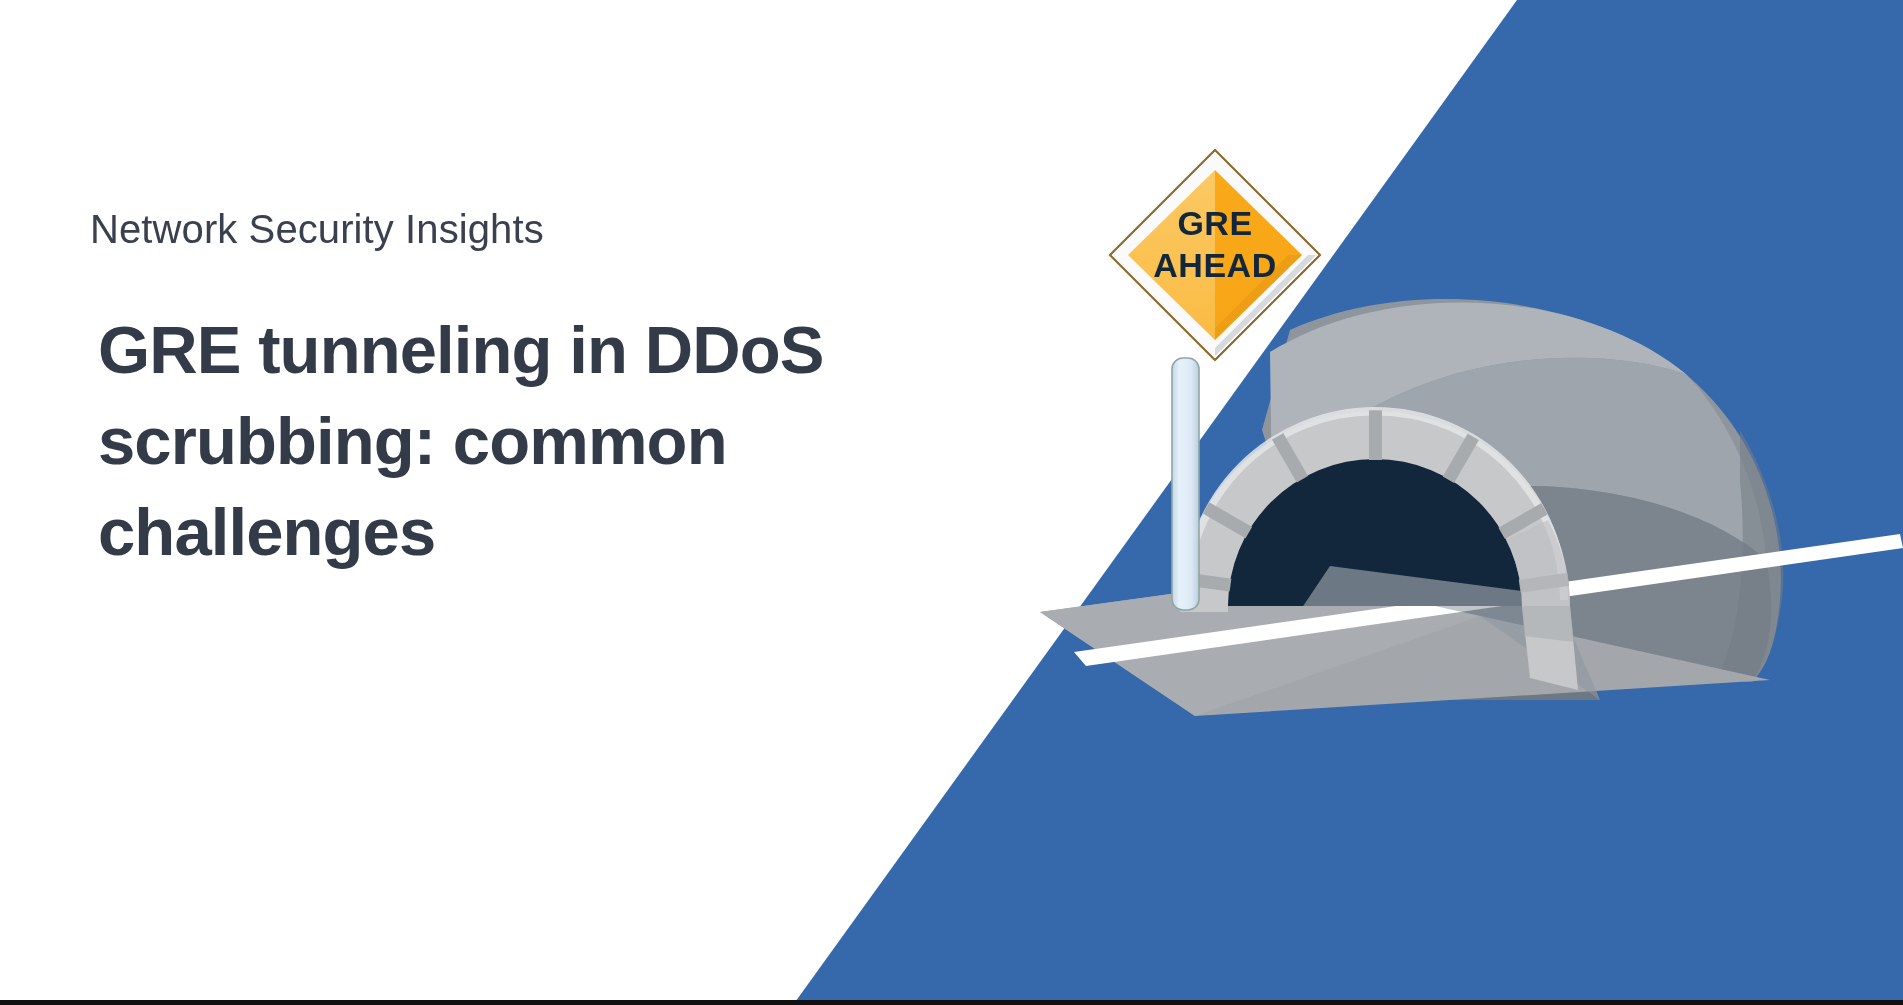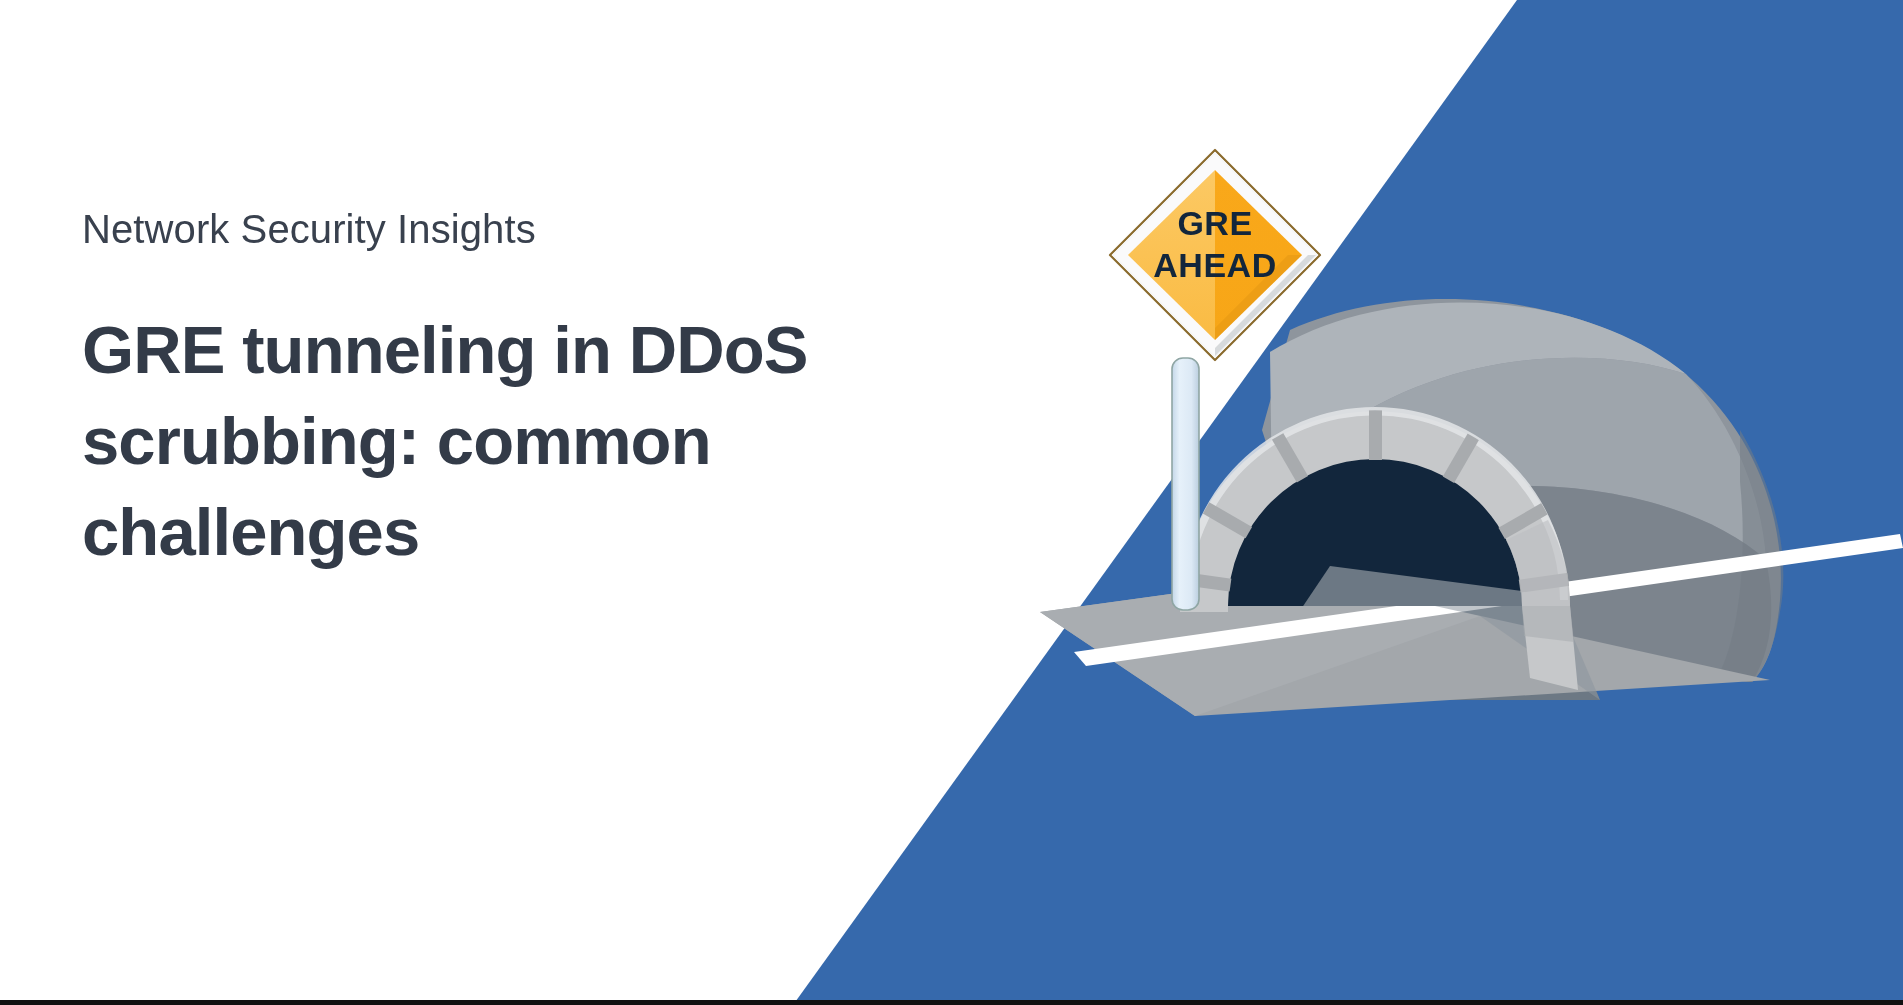--- a/index.html
+++ b/index.html
@@ -21,21 +21,21 @@
   #art {
     position: absolute;
     top: 0;
     left: 0;
     width: 1903px;
     height: 1005px;
     display: block;
   }
   .text-block {
     position: absolute;
-    left: 82px;
+    left: 90px;
     top: 206px;
     width: 760px;
     z-index: 5;
   }
   .eyebrow {
     font-family: "Liberation Sans", sans-serif;
     font-size: 40px;
     font-weight: 400;
     letter-spacing: 0.1px;
     color: #39414E;
@@ -43,21 +43,21 @@
     margin: 0 0 52px 0;
     white-space: nowrap;
   }
   .headline {
     font-family: "Liberation Sans", sans-serif;
     font-size: 67px;
     font-weight: 700;
     letter-spacing: -0.9px;
     color: #333B48;
     line-height: 1.36;
-    margin: 0;
+    margin: 8px;
   }
   .bottom-rule {
     position: absolute;
     left: 0;
     bottom: 0;
     width: 1903px;
     height: 5px;
     background: #111111;
     z-index: 9;
   }

